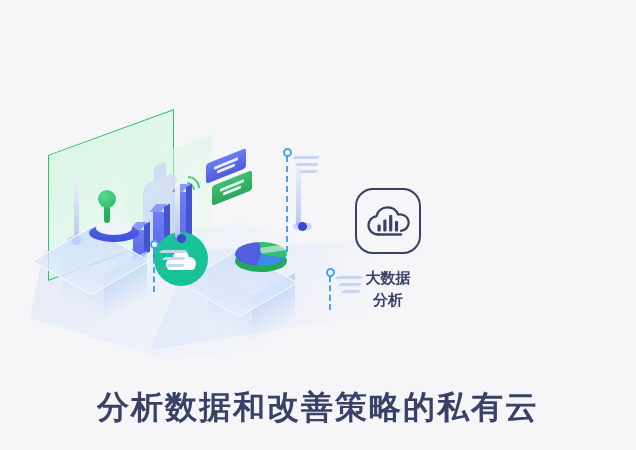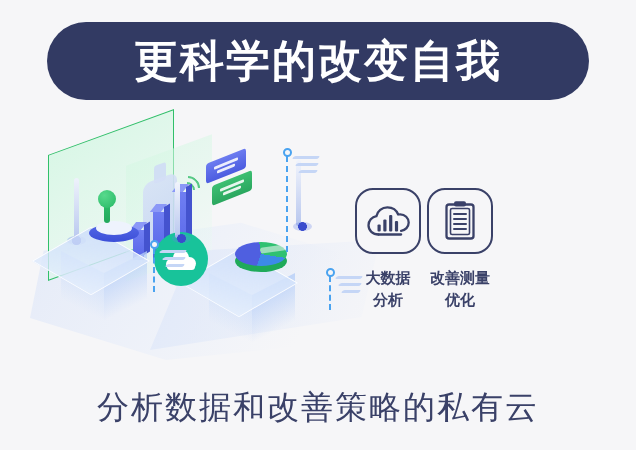--- a/index.html
+++ b/index.html
@@ -369,33 +369,30 @@
   }
 
   
   #footer-text {
     position: absolute;
     left: 0; right: 0;
     top: 386px;
     text-align: center;
     color: #3a4168;
     font-size: 32px;
-    font-weight: normal;
+    font-weight: bold;
     letter-spacing: 2px;
     white-space: nowrap;
   }
 </style>
 </head>
 <body>
 
 <div id="poster">
 
-  <div id="header-pill">
-    <div id="header-title">更科学的改变自我</div>
-  </div>
 
   <div id="illustration">
 
     <div class="ground"></div>
     <div class="ground2"></div>
 
     <div class="green-panel"></div>
     <div class="green-panel-inner"></div>
 
     <div class="bottle">
@@ -521,30 +518,18 @@
           <rect x="11.5" y="21.5" width="3.2" height="7" rx="1.1" fill="#3a4168"></rect>
           <rect x="17.3" y="16.5" width="3.2" height="12" rx="1.1" fill="#3a4168"></rect>
           <rect x="23.1" y="12" width="3.2" height="16.5" rx="1.1" fill="#3a4168"></rect>
           <rect x="28.9" y="18" width="3.2" height="10.5" rx="1.1" fill="#3a4168"></rect>
         </svg>
       </div>
       <div class="feature-label">大数据
 分析</div>
     </div>
 
-    <div class="feature">
-      <div class="feature-icon">
-        <svg width="36" height="44" viewBox="0 0 36 44" fill="none">
-          <rect x="4.5" y="5.5" width="27" height="34" rx="2.6" stroke="#3a4168" stroke-width="2.3"></rect>
-          <rect x="8.5" y="9.5" width="19" height="26" rx="1.6" stroke="#3a4168" stroke-width="1.6"></rect>
-          <rect x="12" y="2.2" width="12" height="5.4" rx="2" fill="#3a4168"></rect>
-          <path d="M12 15h12M12 20h12M12 25h12M12 30h12" stroke="#3a4168" stroke-width="2" stroke-linecap="round"></path>
-        </svg>
-      </div>
-      <div class="feature-label">改善测量
-优化</div>
-    </div>
 
   </div>
 
   <div id="footer-text">分析数据和改善策略的私有云</div>
 
 </div>
 
 </body></html>

